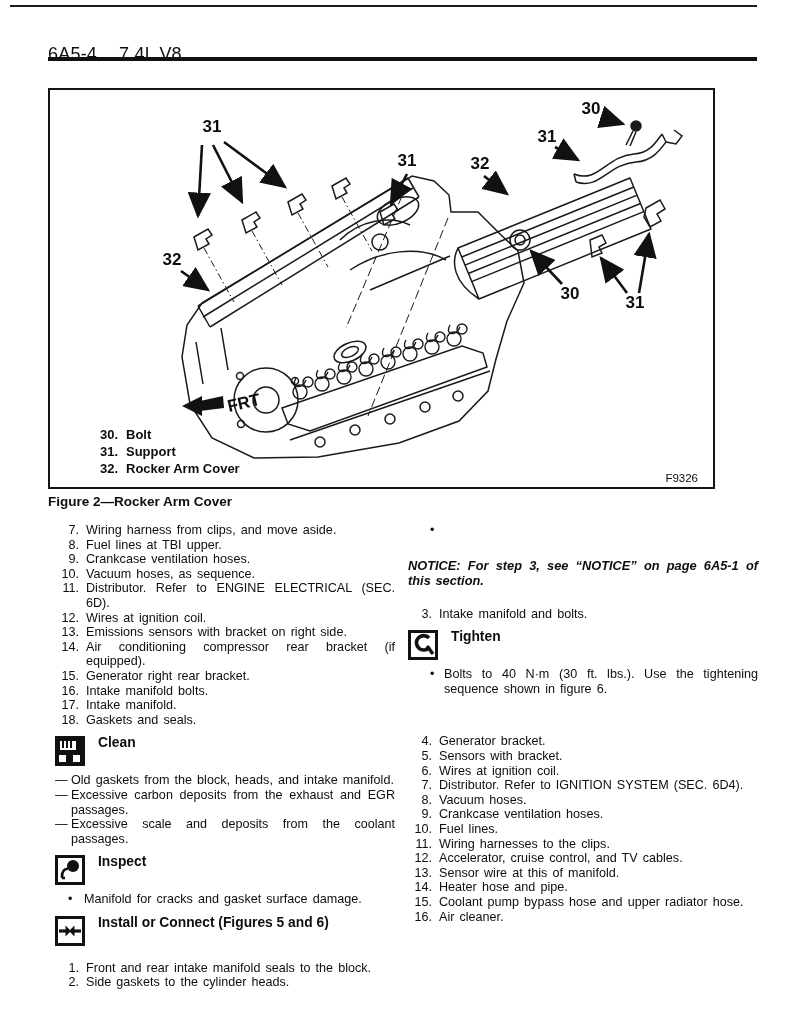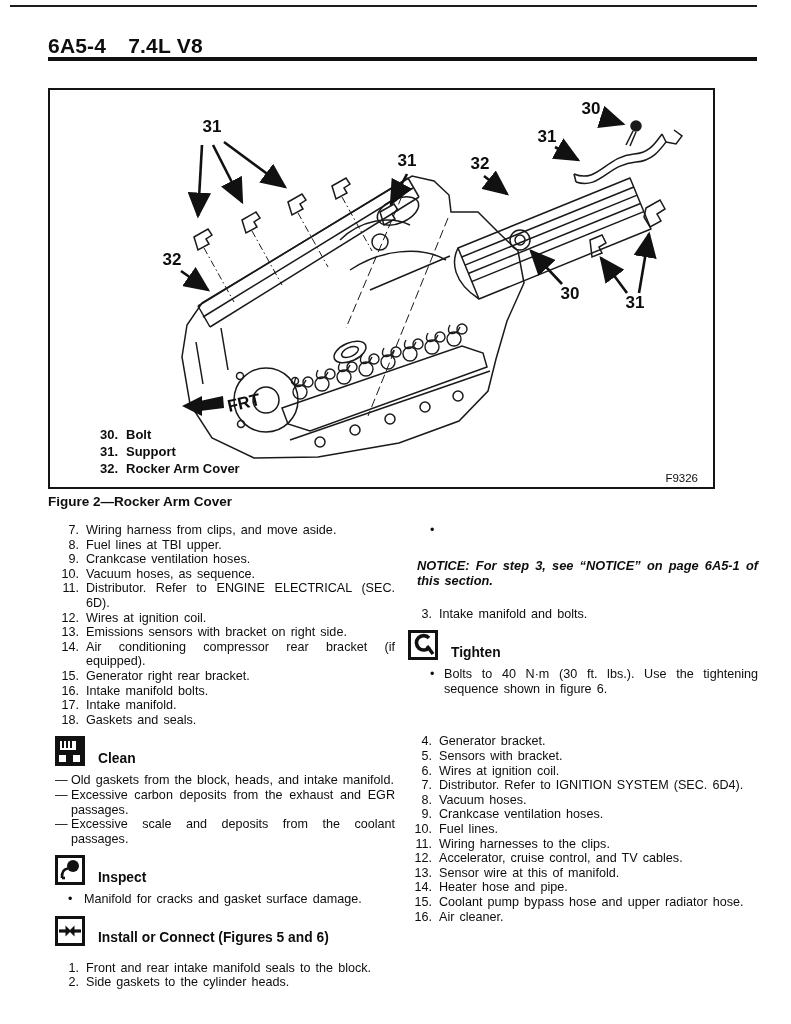--- a/index.html
+++ b/index.html
@@ -3,39 +3,39 @@
 <meta charset="utf-8">
 <style>
   html,body{margin:0;padding:0;}
   body{
     width:791px;height:1024px;background:#ffffff;position:relative;
     font-family:"Liberation Sans", sans-serif;color:#0e0e0e;
     -webkit-font-smoothing:antialiased;
   }
   .page{position:absolute;inset:0;}
   .topline{position:absolute;left:10px;top:5px;width:747px;height:2px;background:#1c1c1c;}
-  .header{position:absolute;left:48px;top:34px;font-weight:bold;font-size:21px;letter-spacing:.2px;}
+  .header{position:absolute;left:48px;top:44px;font-weight:normal;font-size:18px;letter-spacing:.2px;}
   .header .sec{margin-right:22px;}
   .headrule{position:absolute;left:48px;top:57px;width:709px;height:4px;background:#111;}
   .figbox{position:absolute;left:48px;top:88px;width:663px;height:397px;border:2px solid #141414;background:#fff;}
   .figbox svg{display:block;}
   .caption{position:absolute;left:48px;top:494px;width:667px;text-align:left;font-weight:bold;font-size:13.5px;}
   .col{position:absolute;font-size:12.6px;line-height:14.6px;}
   .col-left{left:55px;top:523px;width:340px;}
   .col-right{left:408px;top:523px;width:350px;}
   .li{display:flex;align-items:flex-start;}
   .li .marker{flex:0 0 24px;text-align:right;margin-right:7px;white-space:nowrap;}
   .li.dash .marker,.li.bullet .marker{flex:0 0 14px;text-align:left;margin-right:2px;}
   .li .txt{flex:1 1 auto;text-align:justify;word-spacing:1.6px;}
   .li:last-child .txt{}
-  .sect-head{display:flex;align-items:flex-end;margin:9px 0 7px 0;}
+  .sect-head{display:flex;align-items:flex-start;margin:9px 0 7px 0;}
   .sect-head .icon{flex:0 0 30px;height:30px;margin-right:13px;}
   .sect-head .label{font-weight:bold;font-size:13.8px;}
   .notice{font-weight:bold;font-style:italic;font-size:12.8px;line-height:15.5px;
-          text-align:justify;word-spacing:1.2px;margin:20px 0 18px 9px;}
+          text-align:justify;word-spacing:1.2px;margin:20px 0 18px 0;}
   .indent{padding-left:22px;}
   .indent-sm{padding-left:13px;}
   .gap-lg{height:38px;}
   .gap-sm{height:8px;}
   .para{display:flex;align-items:flex-start;}
   .para .marker{flex:0 0 14px;}
   .para .txt{flex:1;text-align:justify;word-spacing:1.6px;}
 </style>
 </head>
 <body>

